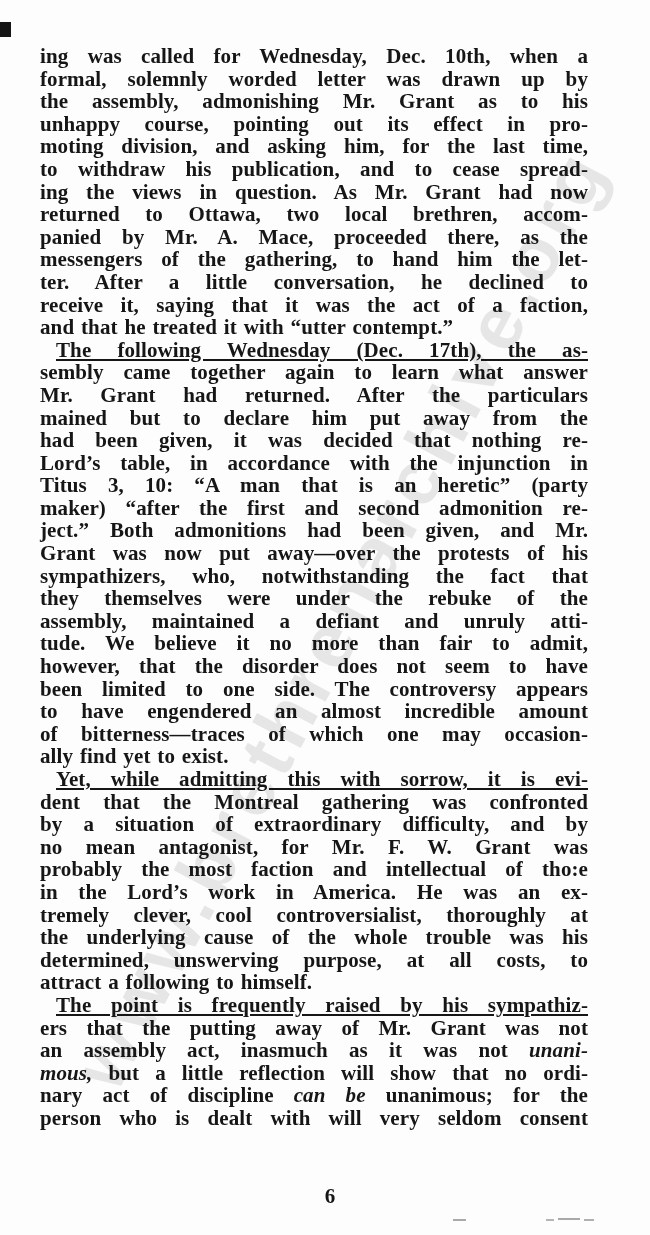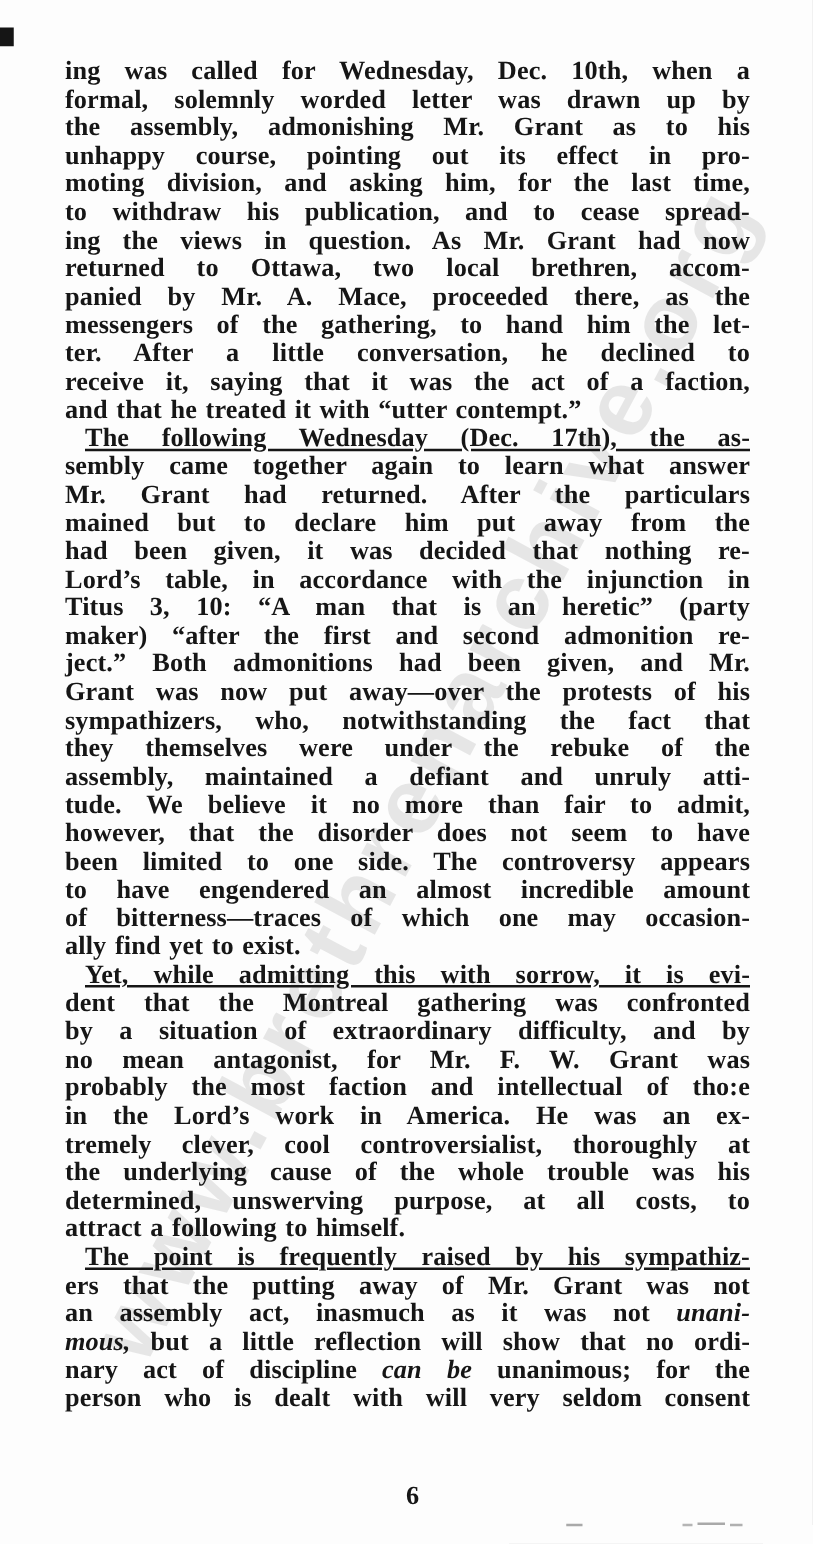--- a/index.html
+++ b/index.html
@@ -19,21 +19,21 @@
     font-family:"Liberation Sans","DejaVu Sans",sans-serif;
     font-weight:bold;
     font-size:76px;
     letter-spacing:6px;
     color:rgba(0,0,0,0.09);
     z-index:1;
     user-select:none;
   }
   .body-text{
     position:absolute;
-    left:52px;top:45px;
+    left:40px;top:45px;
     width:548px;
     z-index:2;
     font-size:21px;
     font-weight:600;
     color:#161616;
     line-height:22.6px;
     letter-spacing:0.1px;
     word-spacing:1.5px;
   }
   .l{

